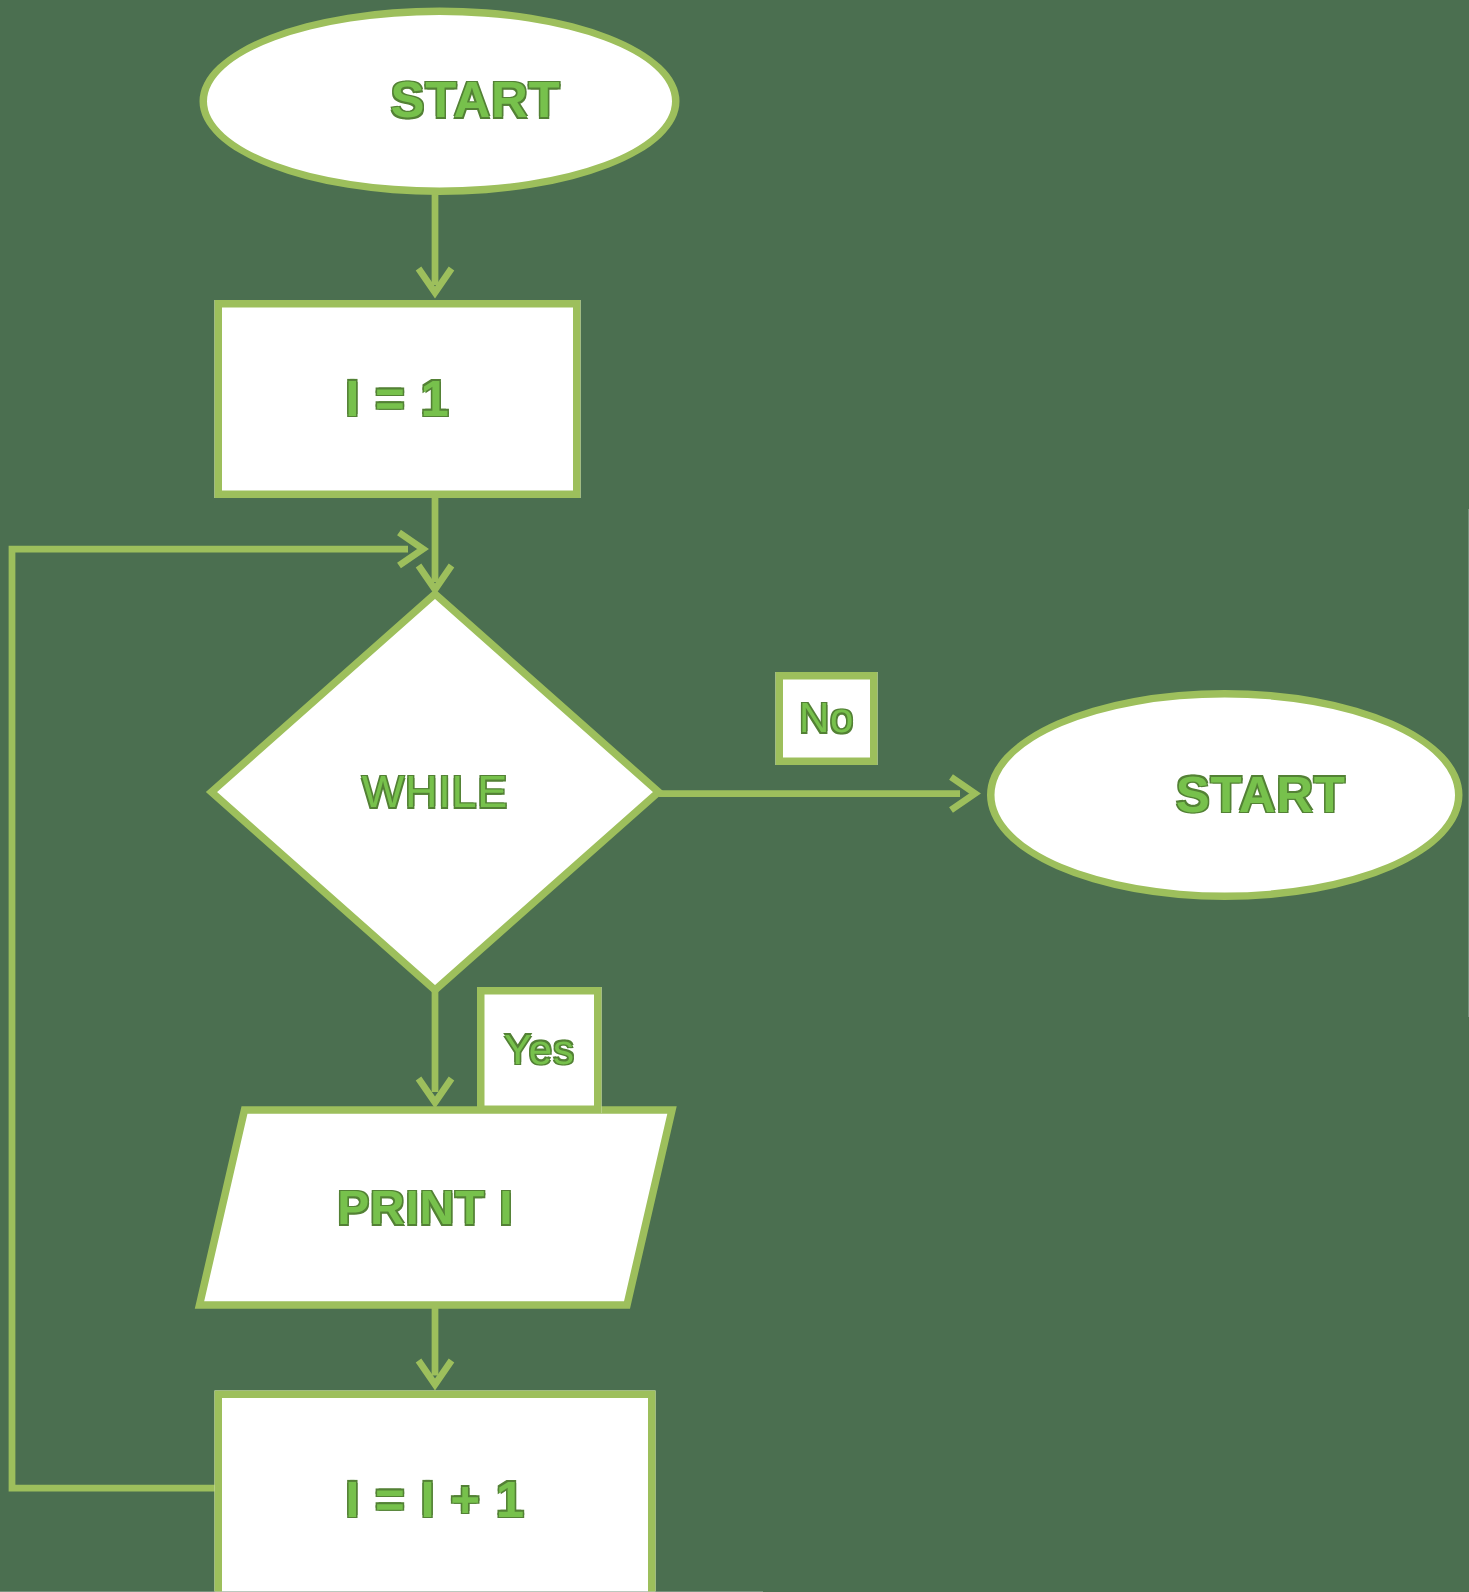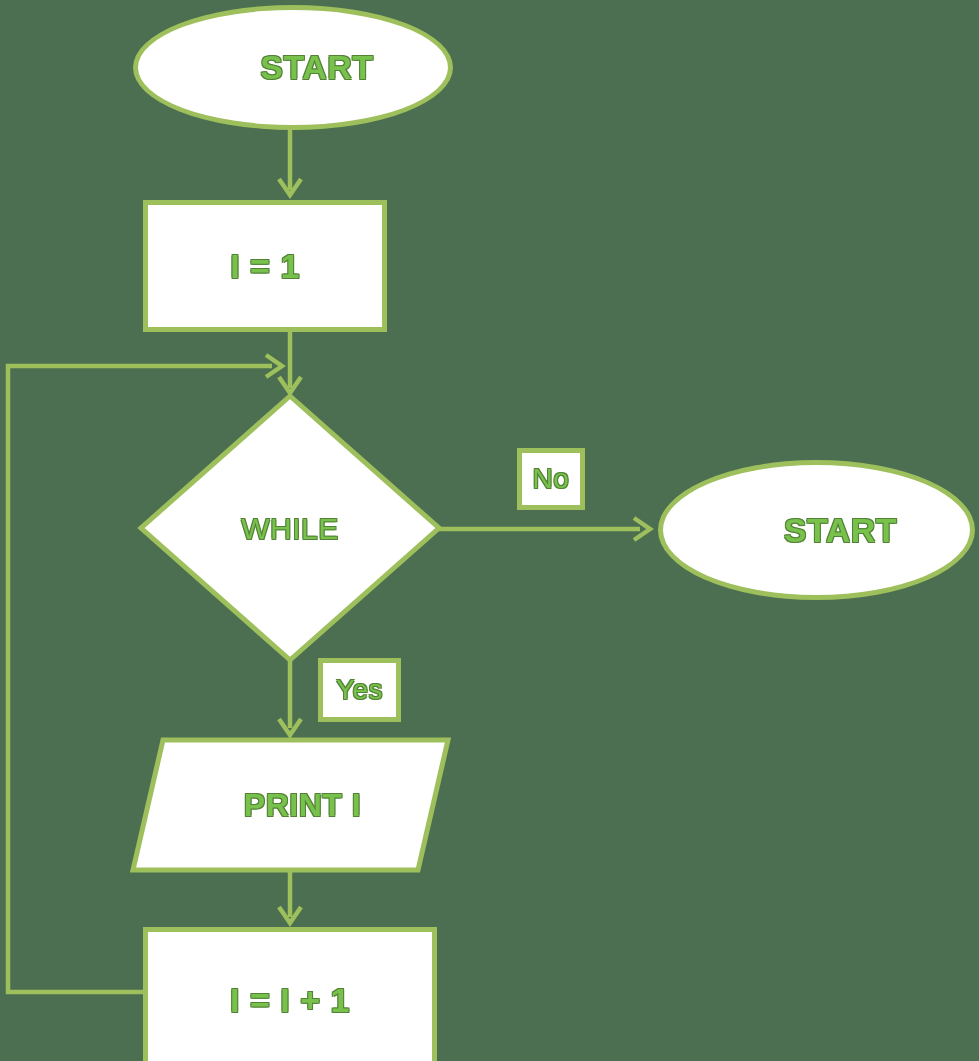--- a/index.html
+++ b/index.html
@@ -105,25 +105,25 @@
   </div>
 
   <div class="edge-label-box" style="left:517px; top:448px; width:68px; height:62px;">
     <span class="glyph fz-edge">No</span>
   </div>
 
   <div class="node ellipse" style="left:658px; top:460px; width:317px; height:140px;">
     <span class="glyph fz-term">START</span>
   </div>
 
-  <div class="edge-label-box" style="left:318px; top:658px; width:83px; height:64px;">
+  <div class="edge-label-box" style="left:318px; top:658px; width:83px; height:84px;">
     <span class="glyph fz-edge">Yes</span>
   </div>
 
-  <div class="overlay-label" style="left:145px; top:740px; width:315px; height:130px;">
+  <div class="overlay-label" style="left:126px; top:740px; width:315px; height:130px;">
     <span class="glyph fz-io">PRINT I</span>
   </div>
 
   <div class="node" style="left:143px; top:927px; width:294px; height:146px;">
     <span class="glyph fz-proc">I = I + 1</span>
   </div>
 
 </div>
 
 </body></html>

